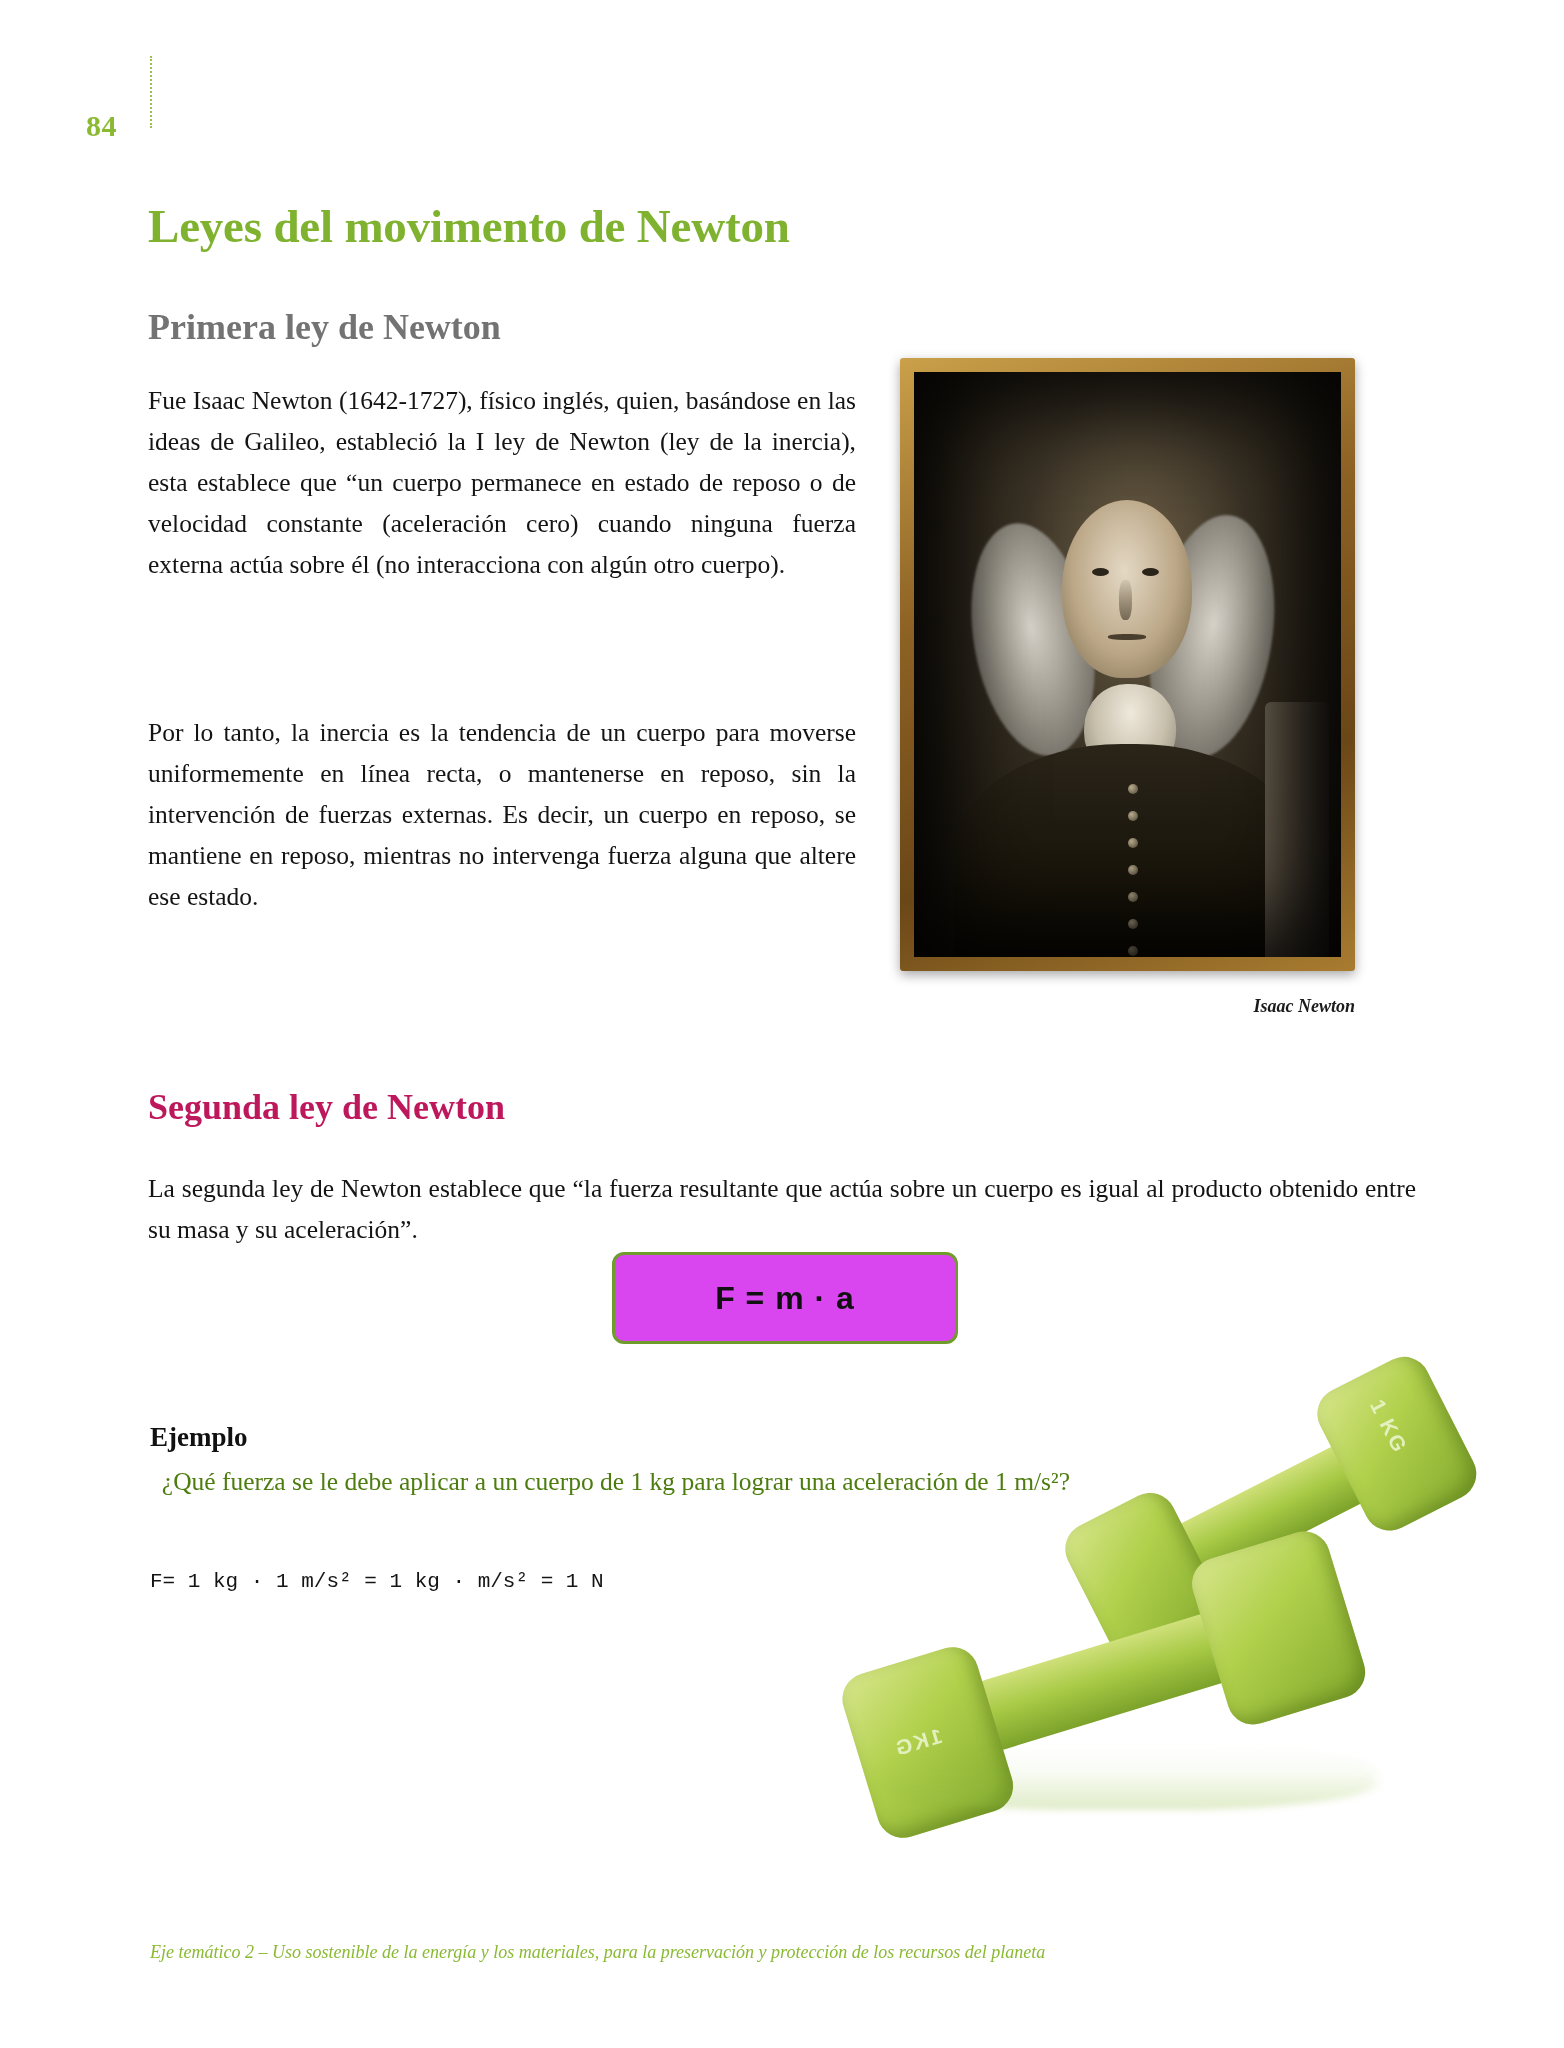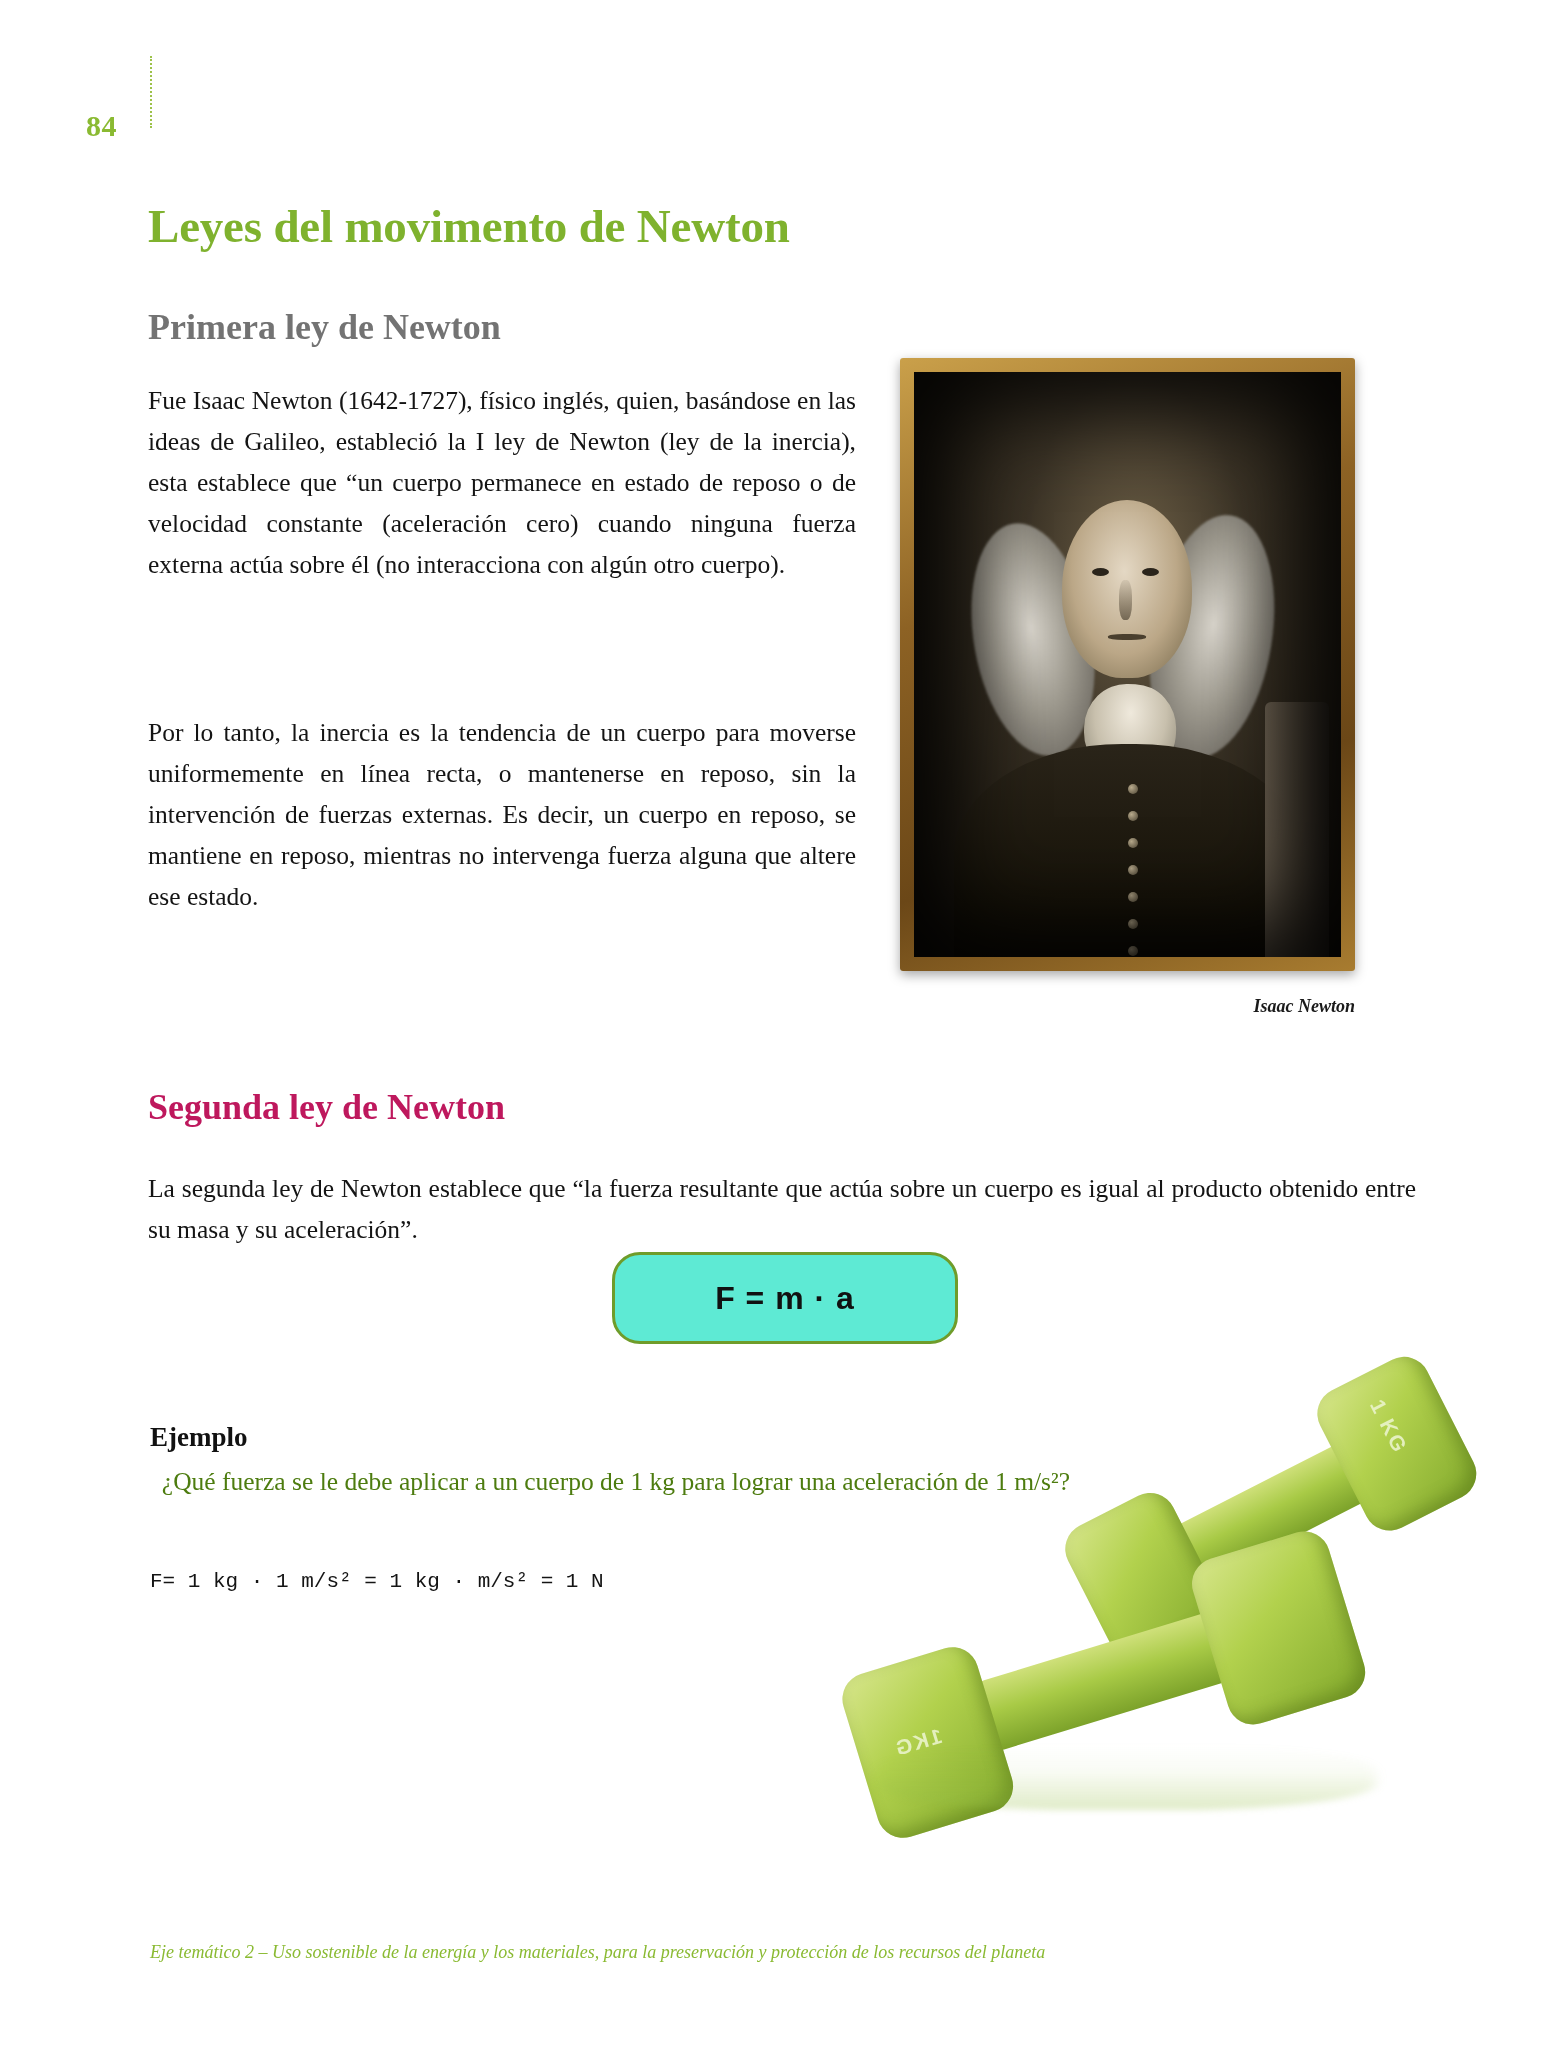--- a/index.html
+++ b/index.html
@@ -174,30 +174,30 @@
   }
 
   
   .formula-box {
     position: absolute;
     left: 612px;
     top: 1252px;
     width: 340px;
     height: 86px;
     border: 3px solid #6f9c2a;
-    border-radius: 28px;
+    border-radius: 12px;
     display: flex;
     align-items: center;
     justify-content: center;
     font-family: "Liberation Sans", sans-serif;
     font-weight: bold;
     font-size: 32px;
     color: #111111;
     letter-spacing: 1px;
-    background: #5eead4;
+    background: #d946ef;
   }
 
   
   .example-title {
     position: absolute;
     left: 150px;
     top: 1422px;
     font-size: 27px;
     font-weight: bold;
     color: #111111;

